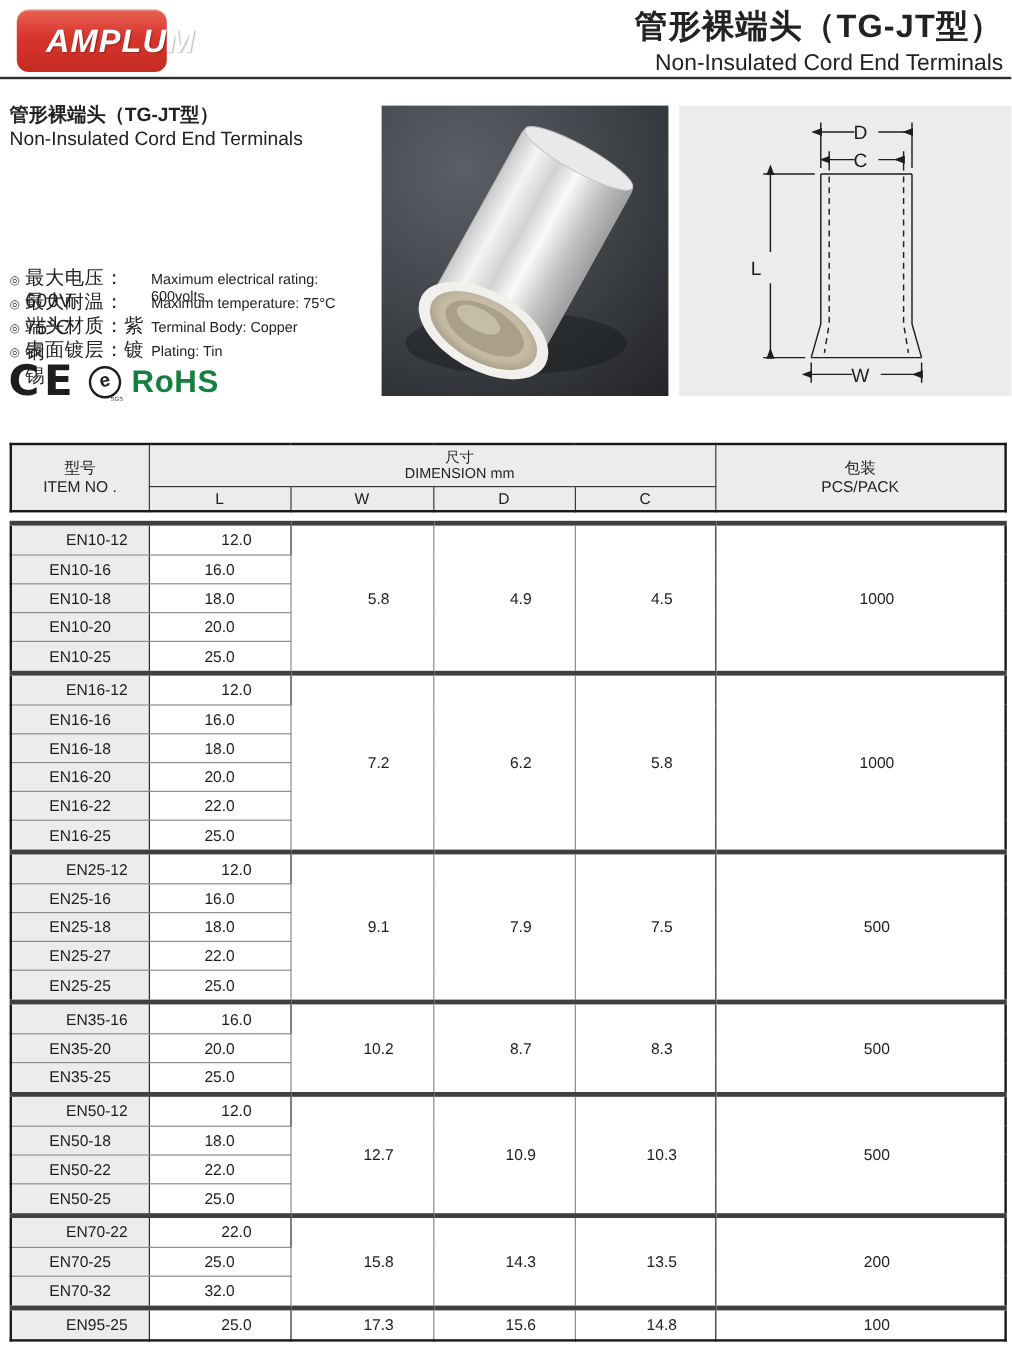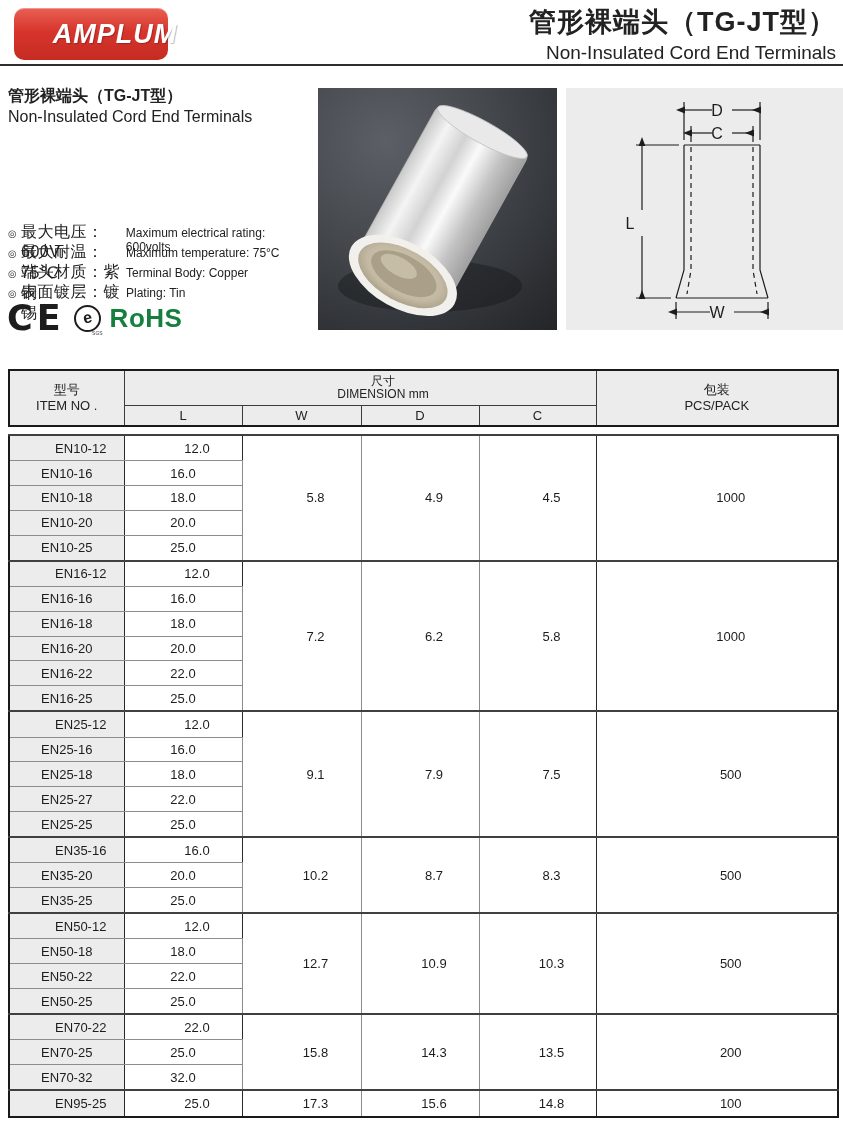--- a/index.html
+++ b/index.html
@@ -2,21 +2,21 @@
 <html><head>
 <meta charset="utf-8">
 <style>
   * { margin: 0; padding: 0; box-sizing: border-box; }
   html,body { background: #fff; }
   body { font-family: "Liberation Sans", "DejaVu Sans", sans-serif; color: #1c1c1c; }
   .page { position: relative; width: 843px; height: 1125px; background: #fff; overflow: hidden; }
 
   
   .logo {
-    position: absolute; left: 14px; top: 8px; width: 154px; height: 52px;
+    position: absolute; left: 14px; top: 8px; width: 125px; height: 52px;
     background: linear-gradient(180deg, #e86053 0%, #d7352c 45%, #c52b22 100%);
     border-radius: 10px; display: flex; align-items: center; justify-content: center;
     box-shadow: inset 0 1px 0 rgba(255,255,255,.35);
     padding-left: 48px;
   }
   .logo span {
     color: #fff; font-weight: bold; font-style: italic; font-size: 27px; letter-spacing: 1px;
     text-shadow: 1px 1px 1px rgba(0,0,0,.25);
   }
   .hdr-titles { position: absolute; right: 7px; top: 4px; text-align: right; }
@@ -64,21 +64,21 @@
   .tbl-head { border: 2px solid #1a1a1a; }
   .hd-stack { line-height: 1.25; }
   .hd-dim { line-height: 1.1; font-size: 12px; padding-left: 46px; }
   .hd-col { font-size: 14px; }
 
   .tbl-data { top: 434px; width: 829px; height: 684px; border: 2px solid #1a1a1a; background: #fff; }
   .tbl-data td { border: 1px solid #8c8c8c; font-size: 13px; color: #1c1c1c; }
   .tbl-data td.c-item { background: #ececec; border-right: 1.5px solid #2a2a2a; }
   .tbl-data td.c-l { border-right: 1.5px solid #2a2a2a; margin-top: 27px; }
   .tbl-data td.c-c { border-right: 1.5px solid #2a2a2a; }
-  .tbl-data tr.group-start td { border-top: 2px solid #404040; padding-left: 28px; }
+  .tbl-data tr.group-start td { border-top: 4px solid #404040; padding-left: 28px; }
 </style>
 </head>
 <body>
 
 <div class="page">
 
   <div class="logo">
     <span>AMPLUM</span>
   </div>
   <div class="hdr-titles">

